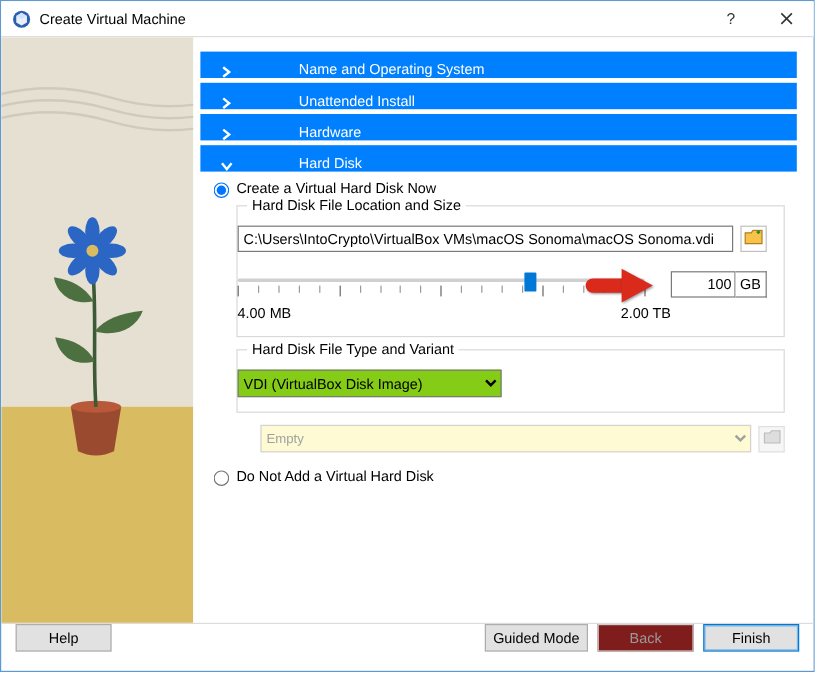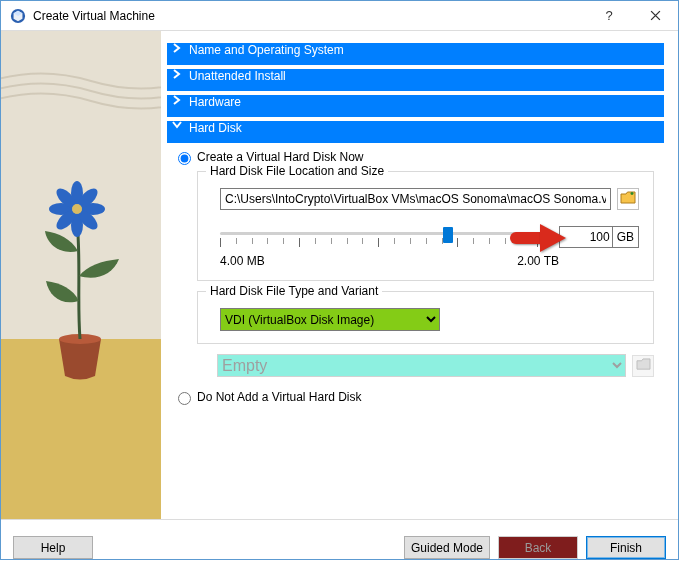--- a/index.html
+++ b/index.html
@@ -5,26 +5,26 @@
   * { box-sizing: border-box; }
   html, body { margin: 0; padding: 0; font-family: "Segoe UI", Tahoma, sans-serif; font-size: 12px; color: #000; background: #fff; }
   .window { width: 679px; height: 560px; border: 1px solid #5c9ad1; display: flex; flex-direction: column; position: relative; }
   .titlebar { height: 30px; background: #fff; display: flex; align-items: center; padding: 0 0 0 8px; border-bottom: 1px solid #ddd; }
   .titlebar .icon { width: 18px; height: 18px; margin-right: 6px; display: flex; align-items: center; justify-content: center; }
   .titlebar .title { flex: 1; font-size: 12px; }
   .titlebar .ctrl { width: 46px; height: 29px; display: flex; align-items: center; justify-content: center; color: #333; font-size: 13px; }
   .body { flex: 1; display: flex; overflow: hidden; }
   .sidebar { width: 160px; background: #f3ead9; position: relative; }
   .content { flex: 1; padding: 12px 14px 6px 6px; overflow: auto; }
-  .step { background: #007fff; color: #fff; height: 22px; display: flex; align-items: flex-start; padding: 0 4px; margin-bottom: 4px; cursor: pointer; }
+  .step { background: #007fff; color: #fff; height: 22px; display: flex; align-items: flex-end; padding: 0 16px; margin-bottom: 4px; cursor: pointer; gap: 48px; }
   .step .arrow { width: 12px; display: inline-flex; justify-content: center; margin-right: 6px; }
   .step.active { background: #007fff; }
   .radio-row { display: flex; align-items: center; margin: 6px 0 6px 6px; }
   .radio-row input[type=radio] { margin-right: 6px; }
-  .fieldset { border: 1px solid #d9d9d9; margin: 6px 10px 10px 30px; padding: 16px 14px 12px 22px; position: relative; }
+  .fieldset { border: 1px solid #d9d9d9; margin: 6px 10px 10px 30px; padding: 16px 14px 12px 0; position: relative; }
   .fieldset .legend { position: absolute; top: -8px; left: 8px; background: #fff; padding: 0 4px; font-size: 12px; color: #000; }
   .filerow { display: flex; align-items: center; gap: 6px; }
   .filerow input[type=text] { flex: 1; height: 22px; border: 1px solid #7a7a7a; padding: 0 4px; font-size: 12px; background: #fff; }
   .browse-btn { width: 22px; height: 22px; border: 1px solid #c0c0c0; background: #fff; display: flex; align-items: center; justify-content: center; cursor: pointer; }
   .slider-row { margin-top: 14px; display: flex; align-items: center; gap: 22px; }
   .slider-track { flex: 1; height: 26px; position: relative; }
   .slider-line { position: absolute; top: 8px; left: 0; right: 0; height: 3px; background: #d0d0d0; border-radius: 2px; }
   .slider-ticks { position: absolute; top: 14px; left: 0; right: 0; height: 8px; }
   .tick { position: absolute; width: 1px; height: 6px; background: #999; top: 0; }
   .tick.major { height: 9px; background: #666; }
@@ -32,23 +32,23 @@
   .size-input { width: 54px; height: 22px; border: 1px solid #7a7a7a; text-align: right; padding-right: 2px; font-size: 12px; }
   .size-unit { border: 1px solid #7a7a7a; border-left: none; height: 22px; display: inline-flex; align-items: center; padding: 0 4px; font-size: 12px; background:#fff; }
   .size-cell { display:flex; align-items:center; }
   .slider-labels { display: flex; justify-content: space-between; font-size: 12px; margin-top: 4px; color: #000; }
   .type-row { display:flex; gap: 30px; align-items: flex-start; }
   select.combo { width: 220px; height: 23px; border: 1px solid #7a7a7a; font-size: 12px; background: #84cc16; }
   .check-row { display: flex; align-items: center; margin: 2px 0; font-size: 12px; }
   .check-row input { margin-right: 6px; }
   .check-row.disabled { color: #9a9a9a; }
   .existing-row { display:flex; align-items:center; gap:6px; margin: 2px 10px 12px 50px; }
-  .existing-row select { flex:1; height:23px; border:1px solid #bfbfbf; background:#5eead4; color:#777; font-size:16px; }
+  .existing-row select { flex:1; height:23px; border:1px solid #bfbfbf; background:#fef9c3; color:#777; font-size:11px; }
   .pick-icon { width:22px; height:22px; border:1px solid #e0e0e0; background:#f6f6f6; display:flex; align-items:center; justify-content:center; color:#bbb; }
-  .footer { height: 40px; border-top: 1px solid #dcdcdc; display: flex; align-items: flex-end; padding: 0 12px; gap: 8px; }
+  .footer { height: 40px; border-top: 1px solid #dcdcdc; display: flex; align-items: flex-start; padding: 0 12px; gap: 8px; }
   .footer .spacer { flex: 1; }
   .btn { min-width: 80px; height: 23px; border: 1px solid #adadad; background: #e1e1e1; font-size: 12px; display:inline-flex; align-items:center; justify-content:center; cursor:pointer; }
   .btn.disabled { color: #9a9a9a; background: #7f1d1d; border-color: #cfcfcf; cursor: default; }
   .btn.default { border: 1px solid #0078d7; box-shadow: inset 0 0 0 1px #7ab8e8; background:#e1e1e1; }
   
   .red-arrow { position:absolute; width:60px; height:28px; pointer-events:none; }
   .red-arrow .shaft { position:absolute; left:0; top:8px; width:36px; height:12px; background:#d92a1c; border-radius:6px; box-shadow: 1px 1px 2px rgba(0,0,0,.4); }
   .red-arrow .head { position:absolute; left:30px; top:0; width:0; height:0; border-top:14px solid transparent; border-bottom:14px solid transparent; border-left:26px solid #d92a1c; filter: drop-shadow(1px 1px 1px rgba(0,0,0,.4)); }
   
   .sidebar svg { position:absolute; inset:0; }

